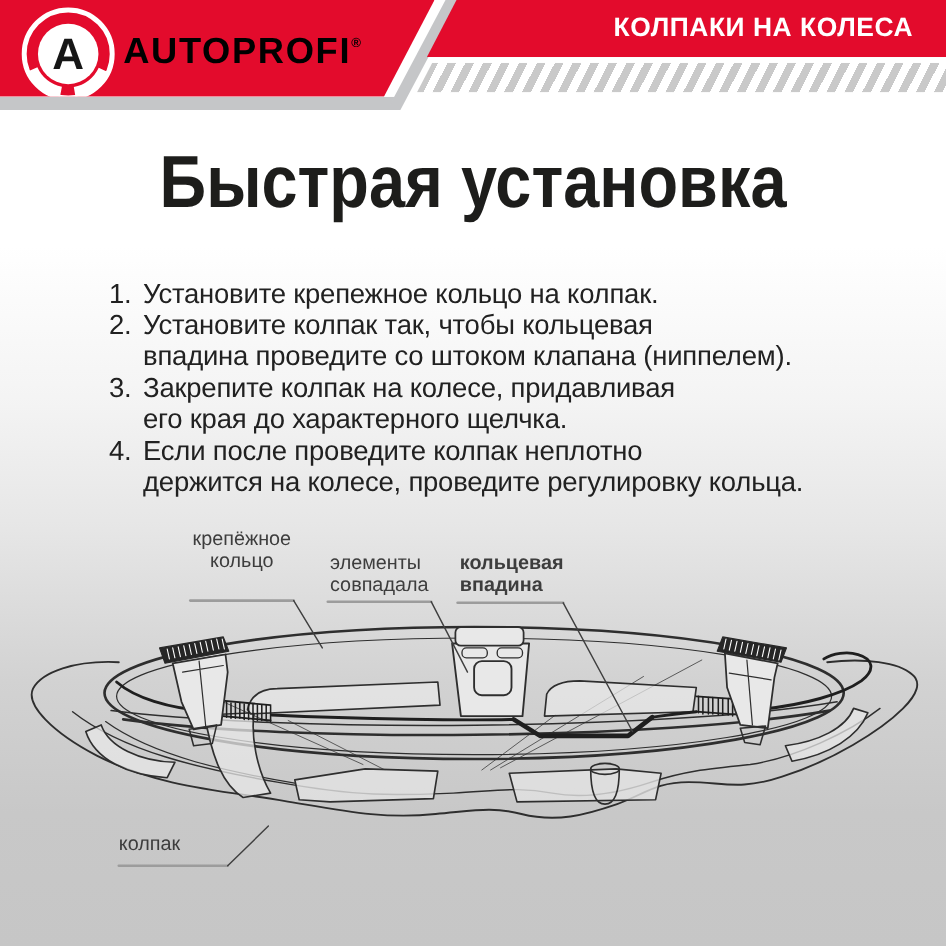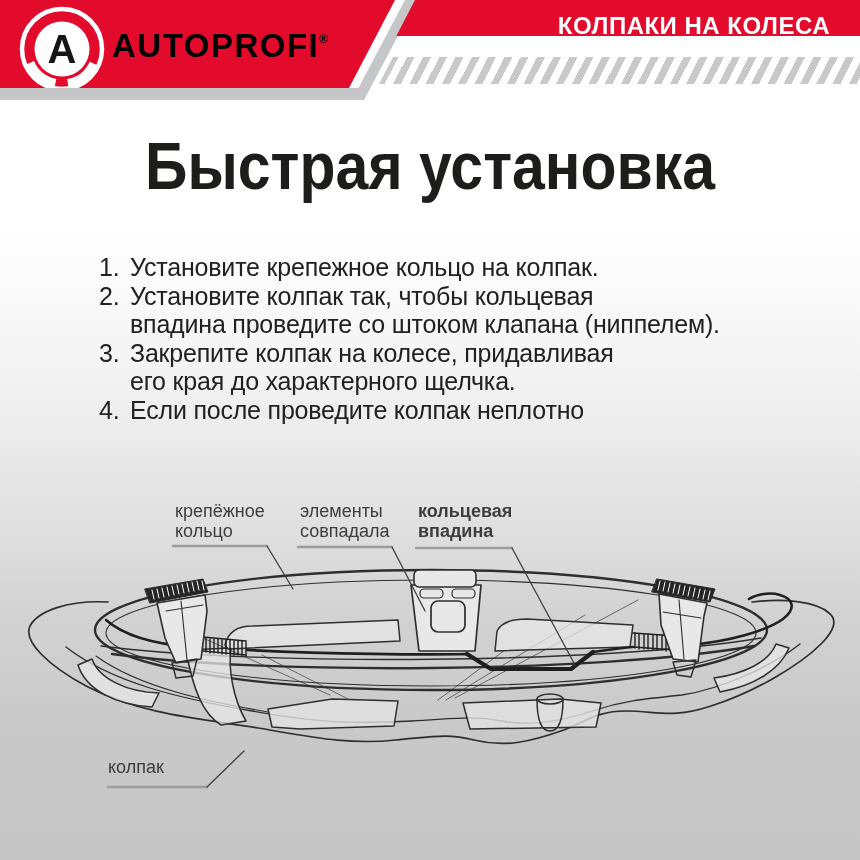--- a/index.html
+++ b/index.html
@@ -12,39 +12,39 @@
   .hdr-shadow-slant{position:absolute;left:0;top:0;width:430px;height:100px;background:#c5c6c8;
     clip-path:polygon(405px 0,417px 0,364px 100px,352px 100px);}
   .hdr-shadow-bottom{position:absolute;left:0;top:0;width:430px;height:100px;background:#c5c6c8;
     clip-path:polygon(0 88px,359px 88px,353px 100px,0 100px);}
   .brand-block{position:absolute;left:0;top:0;width:400px;height:88px;background:#e30b2c;
     clip-path:polygon(0 0,395px 0,349px 88px,0 88px);}
   .logo{position:absolute;left:18px;top:5px;}
   .wordmark{position:absolute;left:112px;top:27px;color:#000000;font-weight:bold;font-size:33px;
     letter-spacing:1.5px;white-space:nowrap;}
   .wordmark sup{font-size:12px;letter-spacing:0;vertical-align:14px;}
-  .product-bar{position:absolute;left:388px;top:0;width:472px;height:36px;background:#e30b2c;
+  .product-bar{position:absolute;left:388px;top:0;width:472px;height:52px;background:#e30b2c;
     clip-path:polygon(27px 0,472px 0,472px 52px,0 52px);}
   .product-bar span{position:absolute;right:30px;top:0;line-height:52px;color:#fff;
     font-weight:bold;font-size:24px;letter-spacing:.5px;white-space:nowrap;}
   .hazard{position:absolute;left:0;top:57px;width:860px;height:27px;
     background:repeating-linear-gradient(117deg,#c9c9c9 0 7px,rgba(0,0,0,0) 7px 14.5px);
     clip-path:polygon(393px 0,860px 0,860px 27px,379px 27px);}
   
   .title{position:absolute;left:0;top:130px;width:860px;margin:0;text-align:center;
     font-size:67px;line-height:72px;font-weight:bold;color:#1d1d1b;
     transform:scaleX(.88);transform-origin:50% 50%;white-space:nowrap;}
   .steps{position:absolute;left:99px;top:253px;width:680px;font-size:25px;line-height:28.5px;
     color:#212121;letter-spacing:-.2px;}
   .step{position:relative;padding-left:31px;}
   .step .num{position:absolute;left:0;top:0;}
   
   .diagram svg{position:absolute;left:0;top:530px;}
   .dlabel{position:absolute;font-size:18px;line-height:19.5px;color:#3d3d3d;white-space:nowrap;}
-  .dl-ring{left:175px;top:502px;}
+  .dl-ring{left:175px;top:480px;text-align:center;}
   .dl-clip{left:300px;top:502px;}
   .dl-groove{left:418px;top:502px;font-weight:bold;}
   .dl-cap{left:108px;top:758px;}
 </style>
 </head>
 <body>
 
 <div class="page">
 
   <div>
@@ -81,20 +81,21 @@
       <div>впадина проведите со штоком клапана (ниппелем).</div>
     </div>
     <div class="step">
       <span class="num">3.</span>
       <div>Закрепите колпак на колесе, придавливая</div>
       <div>его края до характерного щелчка.</div>
     </div>
     <div class="step">
       <span class="num">4.</span>
       <div>Если после проведите колпак неплотно</div>
+      <div>держится на колесе, проведите регулировку кольца.</div>
     </div>
   </div>
 
   <div class="diagram">
     <svg width="860" height="330" viewBox="0 530 860 330" fill="none" stroke-linecap="round" stroke-linejoin="round">
 
       <g stroke="#585858" stroke-width="0.9">
         <path d="M455,698 L638,600"></path>
           <path d="M446,700 L585,615"></path>
           <path d="M438,700 L505,650"></path>

